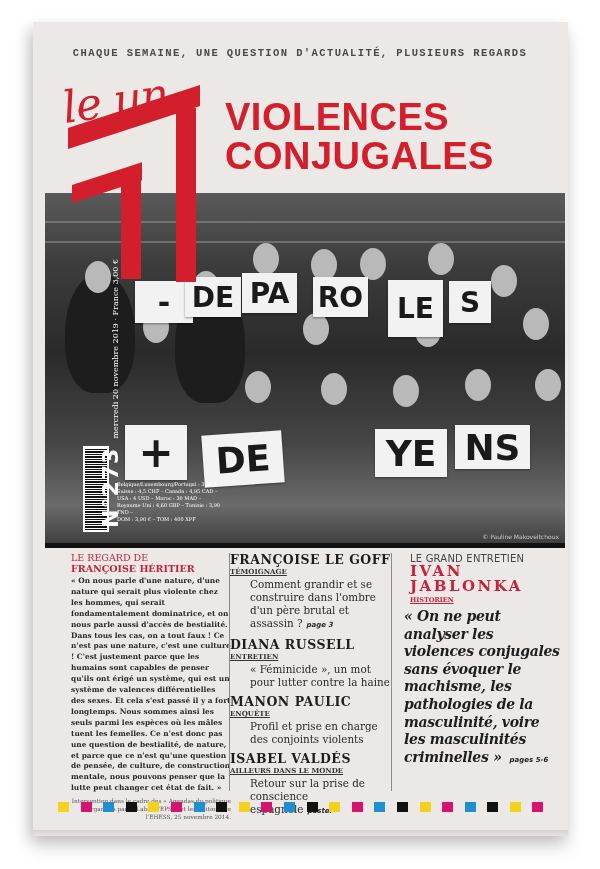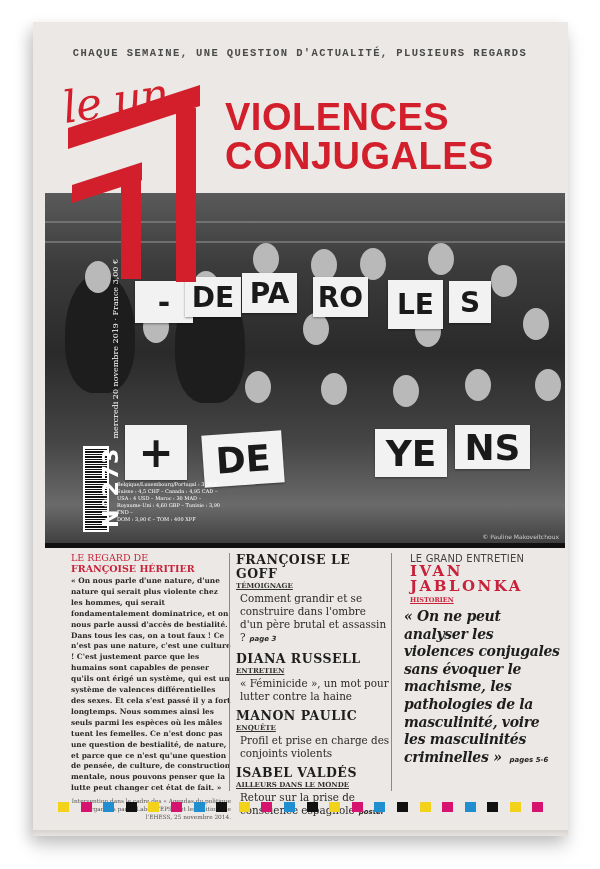--- a/index.html
+++ b/index.html
@@ -18,30 +18,30 @@
   .sign { position:absolute; background:#f2f2f2; color:#1a1a1a; font-family:"DejaVu Sans", sans-serif; font-weight:bold; display:flex; align-items:center; justify-content:center; box-shadow:0 1px 2px rgba(0,0,0,.4); }
   .credit { position:absolute; right:6px; bottom:8px; font-size:6px; color:#ccc; font-family:"DejaVu Sans", sans-serif; }
   .logo-bar { position:absolute; background:#d21f2b; }
   .issue { position:absolute; left:98px; top:528px; transform:rotate(-90deg); transform-origin:left top; color:#fff; white-space:nowrap; }
   .issue .num { font-family:"DejaVu Sans", sans-serif; font-weight:bold; font-size:22px; letter-spacing:1px; }
   .issue .date { font-family:"DejaVu Serif", serif; font-size:8px; margin-left:4px; }
   .barcode { position:absolute; left:83px; top:446px; width:22px; height:82px; background:repeating-linear-gradient(0deg,#111 0 1px,#fff 1px 2px,#111 2px 4px,#fff 4px 5px); border:2px solid #fff; }
   .prices { position:absolute; left:117px; top:481px; color:#fff; font-size:5px; line-height:7px; font-family:"DejaVu Serif", serif; width:110px; }
   .col { position:absolute; top:553px; }
   .col1 { left:71px; width:160px; }
-  .col2 { left:229px; width:163px; border-left:1px solid #8a8a8a; border-right:1px solid #8a8a8a; height:238px; padding-left:6px; box-sizing:border-box; }
+  .col2 { left:229px; width:163px; border-left:1px solid #8a8a8a; border-right:1px solid #8a8a8a; height:238px; box-sizing:border-box; }
   .col3 { left:410px; width:150px; }
   .kicker { font-family:"DejaVu Serif", serif; color:#c8223a; font-size:9.5px; line-height:10px; }
   .kicker-b { font-family:"DejaVu Serif", serif; color:#c8223a; font-size:9.5px; font-weight:bold; line-height:11px; }
   .quote1 { font-family:"DejaVu Serif", serif; font-weight:bold; font-size:7.4px; line-height:10.9px; color:#2a2a2a; margin-top:2px; }
   .source { font-size:5.8px; line-height:8px; color:#555; text-align:right; margin-top:3px; }
   .entry { margin-bottom:6px; }
   .entry .name { font-family:"DejaVu Serif", serif; font-weight:bold; font-size:12.5px; letter-spacing:0.5px; color:#1e1e1e; line-height:14px; }
   .entry .genre { font-family:"DejaVu Serif", serif; font-weight:bold; font-size:7px; text-decoration:underline; color:#333; line-height:9px; }
-  .entry .desc { font-family:"DejaVu Serif", serif; font-size:10.4px; line-height:13px; color:#2a2a2a; margin-left:4px; margin-top:2px; }
+  .entry .desc { font-family:"DejaVu Serif", serif; font-size:10.4px; line-height:13px; color:#2a2a2a; margin-left:20px; margin-top:2px; }
   .entry .pg { font-style:italic; font-weight:bold; font-size:7px; font-family:"DejaVu Sans", sans-serif; margin-left:4px; }
   .ge-label { font-family:"DejaVu Sans", sans-serif; font-size:10px; color:#444; letter-spacing:0.2px; }
   .ge-name { font-family:"DejaVu Serif", serif; font-weight:bold; color:#c8223a; font-size:15px; line-height:15px; letter-spacing:2.5px; }
   .ge-role { font-family:"DejaVu Serif", serif; font-weight:bold; font-size:6.5px; color:#c8223a; text-decoration:underline; margin-top:2px; }
   .ge-quote { font-family:"DejaVu Serif", serif; font-style:italic; font-weight:bold; font-size:14px; line-height:17.6px; color:#1e1e1e; margin-top:4px; margin-left:-6px; letter-spacing:-0.3px; }
   .ge-quote .pg { font-style:italic; font-weight:bold; font-size:7px; font-family:"DejaVu Sans", sans-serif; margin-left:8px; letter-spacing:0; }
   .cmyk { position:absolute; left:58px; top:802px; width:510px; height:10px; display:flex; gap:0; }
   .cmyk span { width:11px; height:10px; margin-right:11.6px; display:block; }
 </style>
 </head>
@@ -71,21 +71,21 @@
   <div class="face" style="left:200px;top:178px;width:26px;height:32px"></div>
   <div class="face" style="left:276px;top:180px;width:26px;height:32px"></div>
   <div class="face" style="left:348px;top:182px;width:26px;height:32px"></div>
   <div class="face" style="left:420px;top:176px;width:26px;height:32px"></div>
   <div class="face" style="left:490px;top:176px;width:26px;height:32px"></div>
 
   <div class="sign" style="left:90px;top:88px;width:58px;height:42px;font-size:30px">-</div>
   <div class="sign" style="left:140px;top:84px;width:56px;height:40px;font-size:28px">DE</div>
   <div class="sign" style="left:197px;top:80px;width:55px;height:40px;font-size:28px">PA</div>
   <div class="sign" style="left:268px;top:84px;width:55px;height:40px;font-size:28px">RO</div>
-  <div class="sign" style="left:343px;top:87px;width:55px;height:49px;font-size:28px">LE</div>
+  <div class="sign" style="left:343px;top:87px;width:55px;height:57px;font-size:28px">LE</div>
   <div class="sign" style="left:404px;top:88px;width:42px;height:42px;font-size:28px">S</div>
 
   <div class="sign" style="left:80px;top:232px;width:62px;height:55px;font-size:42px">+</div>
   <div class="sign" style="left:158px;top:240px;width:80px;height:52px;font-size:36px;transform:rotate(-4deg)">DE</div>
   <div class="sign" style="left:330px;top:236px;width:72px;height:48px;font-size:36px">YE</div>
   <div class="sign" style="left:410px;top:232px;width:75px;height:44px;font-size:36px">NS</div>
 
   <div class="credit">© Pauline Makoveitchoux</div>
   <div class="strip"></div>
 </div>

